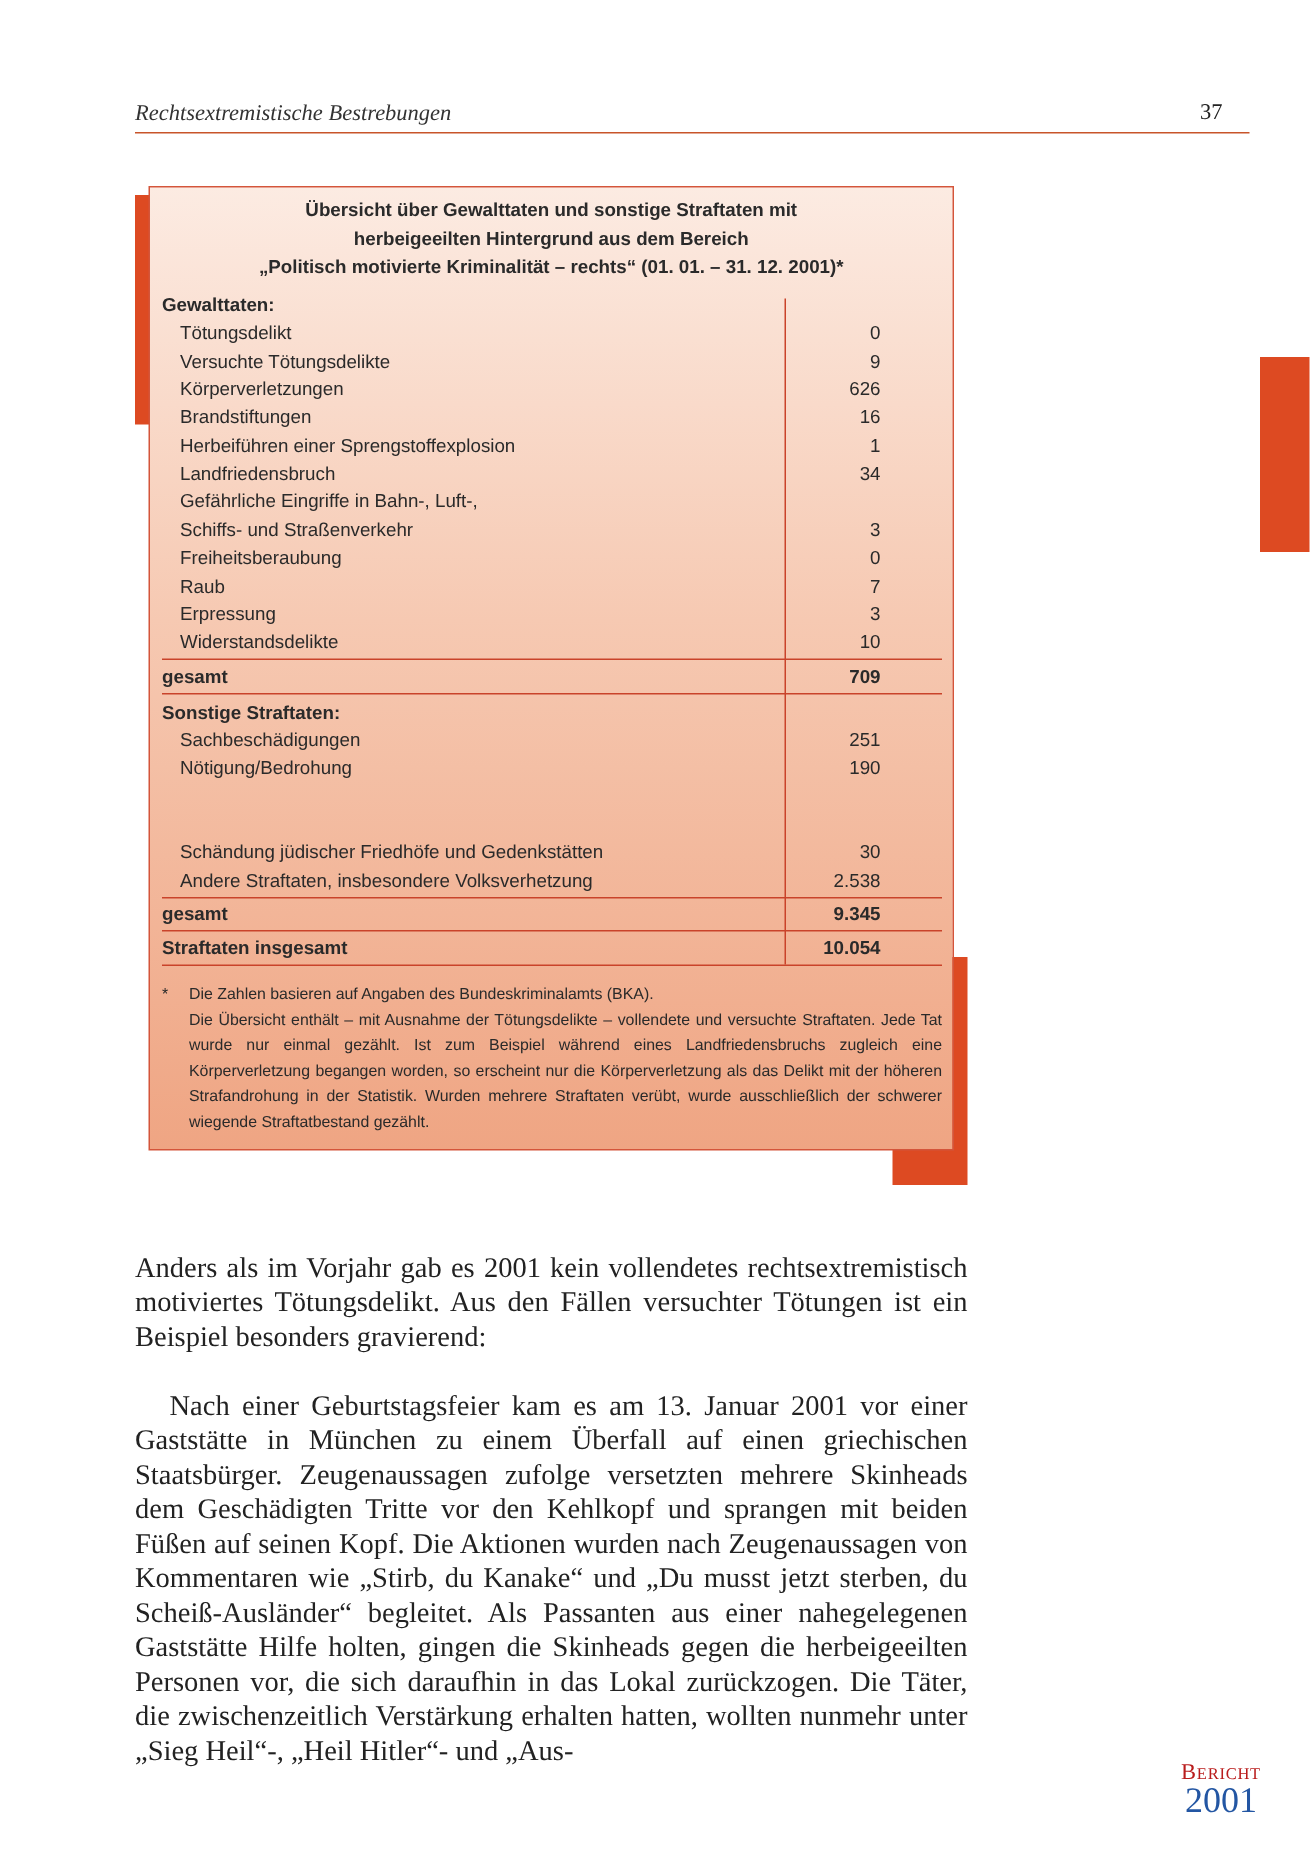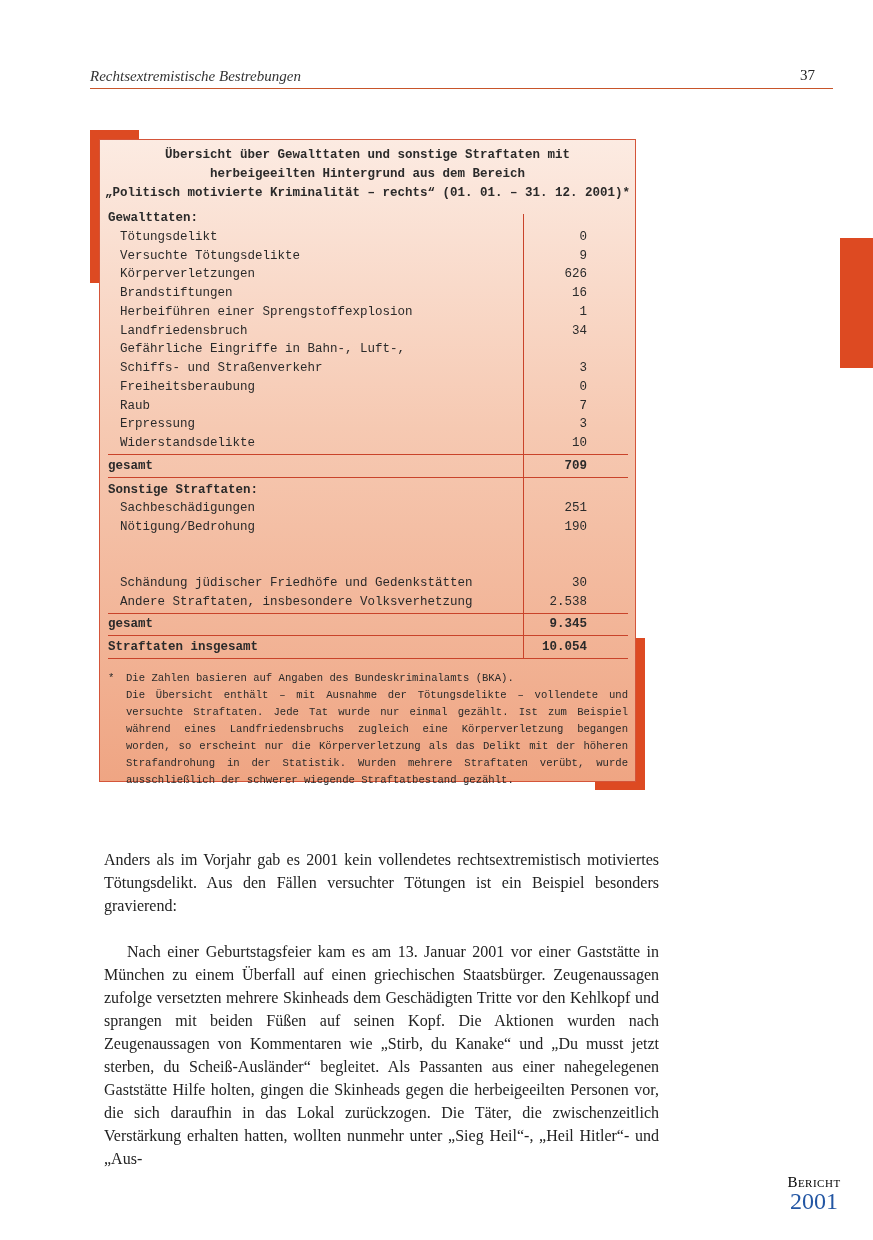--- a/index.html
+++ b/index.html
@@ -19,24 +19,24 @@
   .page-number {
     position: absolute; right: 18px; top: 1px;
     font-family: "Liberation Serif", serif; font-weight: normal; font-size: 15px; color: #222;
   }
   .side-tab {
     position: absolute; left: 840px; top: 238px; width: 33px; height: 130px; background: #dd4a22;
   }
   .deco-tl { position: absolute; left: 90px; top: 130px; width: 49px; height: 153px; background: #dd4a22; }
   .deco-br { position: absolute; left: 595px; top: 638px; width: 50px; height: 152px; background: #dd4a22; }
   .box {
-    position: absolute; left: 99px; top: 139px; width: 535px; height: 641px;
+    position: absolute; left: 99px; top: 124px; width: 535px; height: 641px;
     border: 1px solid #d4553a;
     background: linear-gradient(to bottom, #fcebe2 0%, #f6c9b2 45%, #efa583 100%);
-    font-family: Liberation Mono, monospace; color: #2a2a2a;
+    font-family: Liberation Sans, sans-serif; color: #2a2a2a;
   }
   .box-title {
     position: absolute; left: 0; top: 6px; width: 100%; text-align: center;
     font-weight: bold; font-size: 12.5px; line-height: 19px;
   }
   .col-divider { position: absolute; left: 423px; top: 74px; width: 1px; height: 444px; background: #c9432a; }
   .row {
     position: absolute; left: 8px; width: 520px; height: 19px; font-size: 12.5px; line-height: 19px;
   }
   .row .lbl { position: absolute; left: 0; }
@@ -44,26 +44,26 @@
   .row .val { position: absolute; right: 41px; text-align: right; }
   .row.bold { font-weight: bold; }
   .hline { position: absolute; left: 8px; width: 520px; height: 1px; background: #c9432a; }
   .footnote {
     position: absolute; left: 8px; top: 530px; width: 520px; font-size: 10.6px; line-height: 17px; color: #2a2a2a;
   }
   .footnote .star { position: absolute; left: 0; top: 0; }
   .footnote .fn-text { margin-left: 18px; text-align: justify; }
   .body-text {
     position: absolute; left: 90px; width: 555px; font-family: "Liberation Serif", serif;
-    font-size: 16px; line-height: 23px; color: #222; text-align: justify; margin: 14px;
+    font-size: 19px; line-height: 23px; color: #222; text-align: justify; margin: 0;
   }
   .p1 { top: 834px; }
   .p2 { top: 926px; text-indent: 23px; }
   .logo { position: absolute; left: 779px; top: 1175px; width: 70px; text-align: center; font-family: "Liberation Serif", serif; }
-  .logo-word { font-size: 15px; color: #000000; letter-spacing: 0.5px; line-height: 15px; font-variant: small-caps; }
+  .logo-word { font-size: 15px; color: #b91c1c; letter-spacing: 0.5px; line-height: 15px; font-variant: small-caps; }
   .logo-year { font-size: 24px; color: #2356a3; line-height: 22px; }
 </style>
 </head>
 <body>
 
 <div class="running-head">
   <span class="running-title">Rechtsextremistische Bestrebungen</span>
   <span class="page-number">37</span>
 </div>
 

